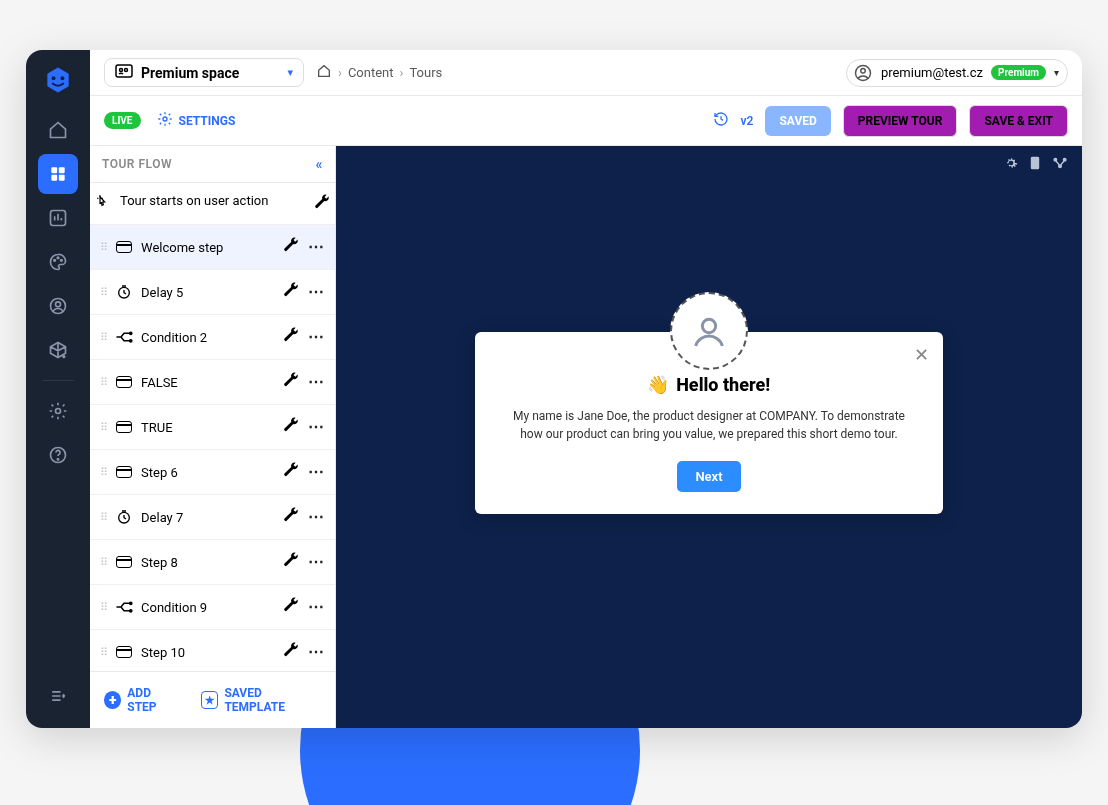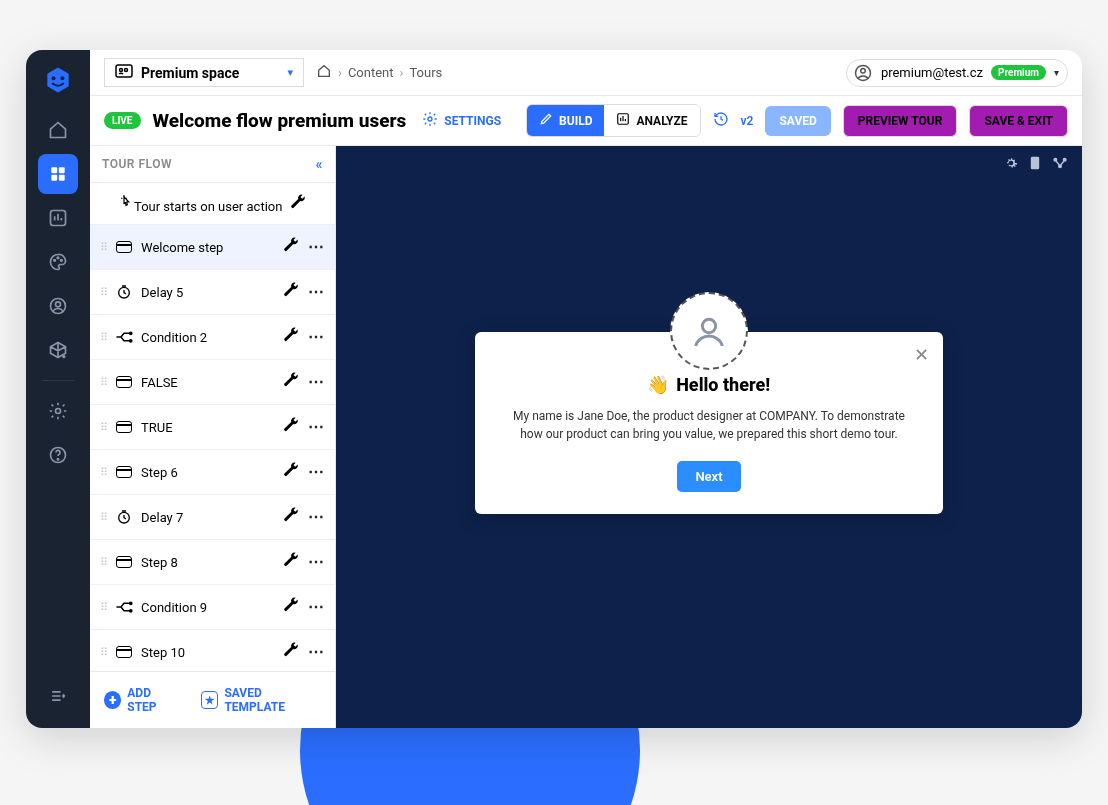--- a/index.html
+++ b/index.html
@@ -9,21 +9,21 @@
 .sidebar-nav { width: 64px; background: #1a2332; display: flex; flex-direction: column; align-items: center; padding-top: 12px; gap: 4px; }
 .logo-badge { width: 36px; height: 36px; display:flex; align-items:center; justify-content:center; margin-bottom: 8px;}
 .nav-icon { width: 40px; height: 40px; display: flex; align-items: center; justify-content: center; border-radius: 8px; color: #8a94a8; cursor: pointer; }
 .nav-icon.active { background: #2b6eff; color: #fff; }
 .nav-icon svg { width: 20px; height: 20px; }
 .nav-divider { width: 32px; height: 1px; background: #2d3748; margin: 6px 0; }
 .nav-spacer { flex: 1; }
 .nav-bottom { display:flex; flex-direction:column; align-items:center; gap:4px; padding-bottom:12px;}
 .main-area { flex: 1; display: flex; flex-direction: column; min-width: 0; }
 .top-bar { height: 46px; border-bottom: 1px solid #e8e8e8; display: flex; align-items: center; padding: 0 14px; gap: 12px; }
-.space-picker { display: flex; align-items: center; gap: 8px; border: 1px solid #dcdcdc; border-radius: 0; padding: 5px 10px; cursor: pointer; min-width: 200px; }
+.space-picker { display: flex; align-items: center; gap: 8px; border: 1px solid #dcdcdc; border-radius: 8px; padding: 5px 10px; cursor: pointer; min-width: 200px; }
 .space-picker .icon-box { font-size: 11px; }
 .space-picker .label { font-weight: 700; font-size: 14px; flex: 1; }
 .space-picker .caret { color: #2b6eff; font-size: 11px; }
 .breadcrumb { display: flex; align-items: center; gap: 6px; color: #5a5a5a; font-size: 13px; }
 .breadcrumb .chev { color: #9a9a9a; }
 .top-spacer { flex: 1; }
 .user-pill { display: flex; align-items: center; gap: 8px; border: 1px solid #dcdcdc; border-radius: 18px; padding: 3px 8px 3px 6px; font-size: 13px; cursor: pointer; }
 .user-pill .avatar { width: 20px; height: 20px; border-radius: 50%; display:flex; align-items:center; justify-content:center;}
 .badge-premium { background: #1ec43c; color: #fff; font-size: 10px; font-weight: 700; padding: 2px 7px; border-radius: 10px; }
 .toolbar { height: 50px; border-bottom: 1px solid #e8e8e8; display: flex; align-items: center; padding: 0 14px; gap: 12px; }
@@ -35,21 +35,21 @@
 .seg { display: flex; align-items: center; gap: 6px; padding: 7px 12px; font-size: 12px; font-weight: 700; cursor: pointer; }
 .seg.primary { background: #2b6eff; color: #fff; }
 .seg.secondary { background: #fff; color: #0a0a0a; }
 .version { display: flex; align-items: center; gap: 12px; color: #2b6eff; font-size: 12px; font-weight: 600; }
 .saved-pill { background: #8ab5ff; color: #fff; font-size: 12px; font-weight: 700; padding: 8px 14px; border-radius: 6px; }
 .outline-btn { border: 1px solid #dcdcdc; background: #a21caf; font-size: 12px; font-weight: 700; padding: 8px 14px; border-radius: 6px; cursor: pointer; }
 .work-area { flex: 1; display: flex; min-height: 0; }
 .flow-panel { width: 246px; border-right: 1px solid #e8e8e8; display: flex; flex-direction: column; }
 .flow-header { display: flex; align-items: center; justify-content: space-between; padding: 10px 12px; color: #8a8a8a; font-size: 12px; font-weight: 600; letter-spacing: .5px; border-bottom: 1px solid #e8e8e8;}
 .flow-header .collapse { color: #2b6eff; cursor: pointer; font-size: 14px; }
-.flow-start { display: flex; align-items: flex-end; gap: 0; padding: 10px 28px; font-size: 13px; border-bottom: 1px solid #eee; }
+.flow-start { display: flex; align-items: flex-start; gap: 10px; padding: 10px 4px; font-size: 13px; border-bottom: 1px solid #eee; }
 .flow-start .txt { flex: 1; }
 .flow-steps { flex: 1; overflow-y: auto; }
 .step-row { display: flex; align-items: center; gap: 8px; padding: 11px 10px; border-bottom: 1px solid #f0f0f0; font-size: 13px; cursor: pointer; }
 .step-row.active { background: #eef3ff; }
 .step-row .grip { color: #c5c5c5; font-size: 11px; letter-spacing:-1px; }
 .step-row .icon-slot { width: 18px; display:flex; justify-content:center; }
 .step-row .label { flex: 1; }
 .step-row .wrench { font-size: 15px; cursor: pointer; }
 .step-row .more { color: #222; font-weight: 900; font-size: 16px; cursor: pointer; letter-spacing: 1px; line-height: 0;}
 .flow-footer { display: flex; align-items: center; gap: 8px; padding: 10px 8px; border-top: 1px solid #e8e8e8; }
@@ -180,44 +180,28 @@
             </svg>
           </span>
         <span>premium@test.cz</span>
         <span class="badge-premium">Premium</span>
         <span style="color:#333;font-size:10px;">▾</span>
       </div>
     </div>
 
     <div class="toolbar">
       <span class="live-pill">LIVE</span>
-      <span class="page-title">Welcome flow premium users</span>
       <div class="settings-btn">
         <span><svg width="16" height="16" viewBox="0 0 24 24" fill="none" stroke="#2b6eff" stroke-width="2">
               <circle cx="12" cy="12" r="3"></circle>
               <path d="M12 2v3M12 19v3M4.2 4.2l2.1 2.1M17.7 17.7l2.1 2.1M2 12h3M19 12h3M4.2 19.8l2.1-2.1M17.7 6.3l2.1-2.1"></path>
             </svg></span>
         <span>SETTINGS</span>
       </div>
       <div class="tb-spacer"></div>
-      <div class="seg-group">
-        <div class="seg primary">
-          <span><svg width="14" height="14" viewBox="0 0 24 24" fill="none" stroke="#fff" stroke-width="2.2">
-                <path d="M4 20 L8 19 L20 7 L17 4 L5 16 Z"></path>
-              </svg></span>
-          <span>BUILD</span>
-        </div>
-        <div class="seg secondary">
-          <span><svg width="14" height="14" viewBox="0 0 24 24" fill="none" stroke="#000" stroke-width="2">
-                <rect x="3" y="3" width="18" height="18" rx="2"></rect>
-                <path d="M8 16V10M12 16V7M16 16v-4"></path>
-              </svg></span>
-          <span>ANALYZE</span>
-        </div>
-      </div>
       <div class="version">
         <span><svg width="16" height="16" viewBox="0 0 24 24" fill="none" stroke="#2b6eff" stroke-width="2">
               <path d="M3 12a9 9 0 1 0 3-6.7L3 8"></path>
               <path d="M3 3v5h5"></path>
               <path d="M12 8v4l3 2"></path>
             </svg></span>
         <span>v2</span>
       </div>
       <div class="saved-pill">SAVED</div>
       <button class="outline-btn">PREVIEW TOUR</button>

